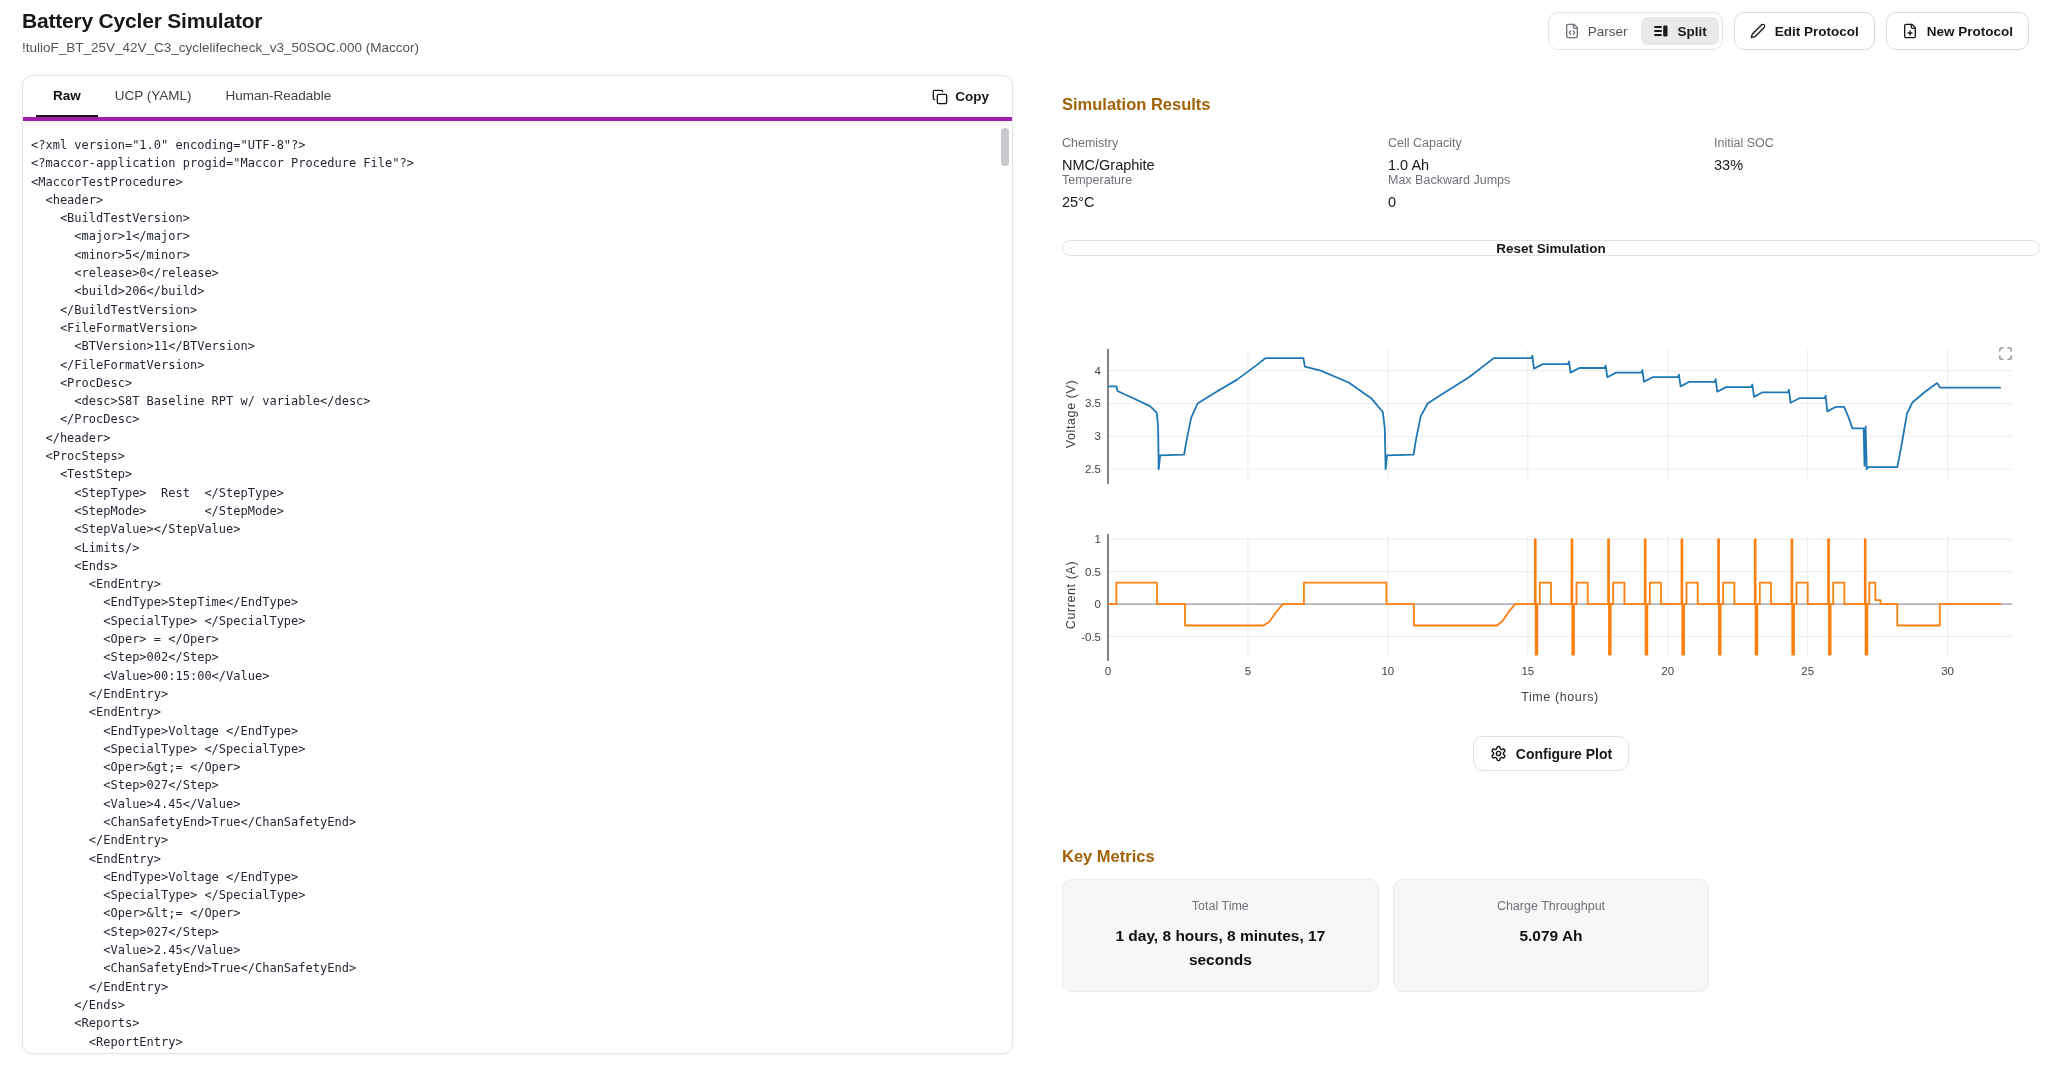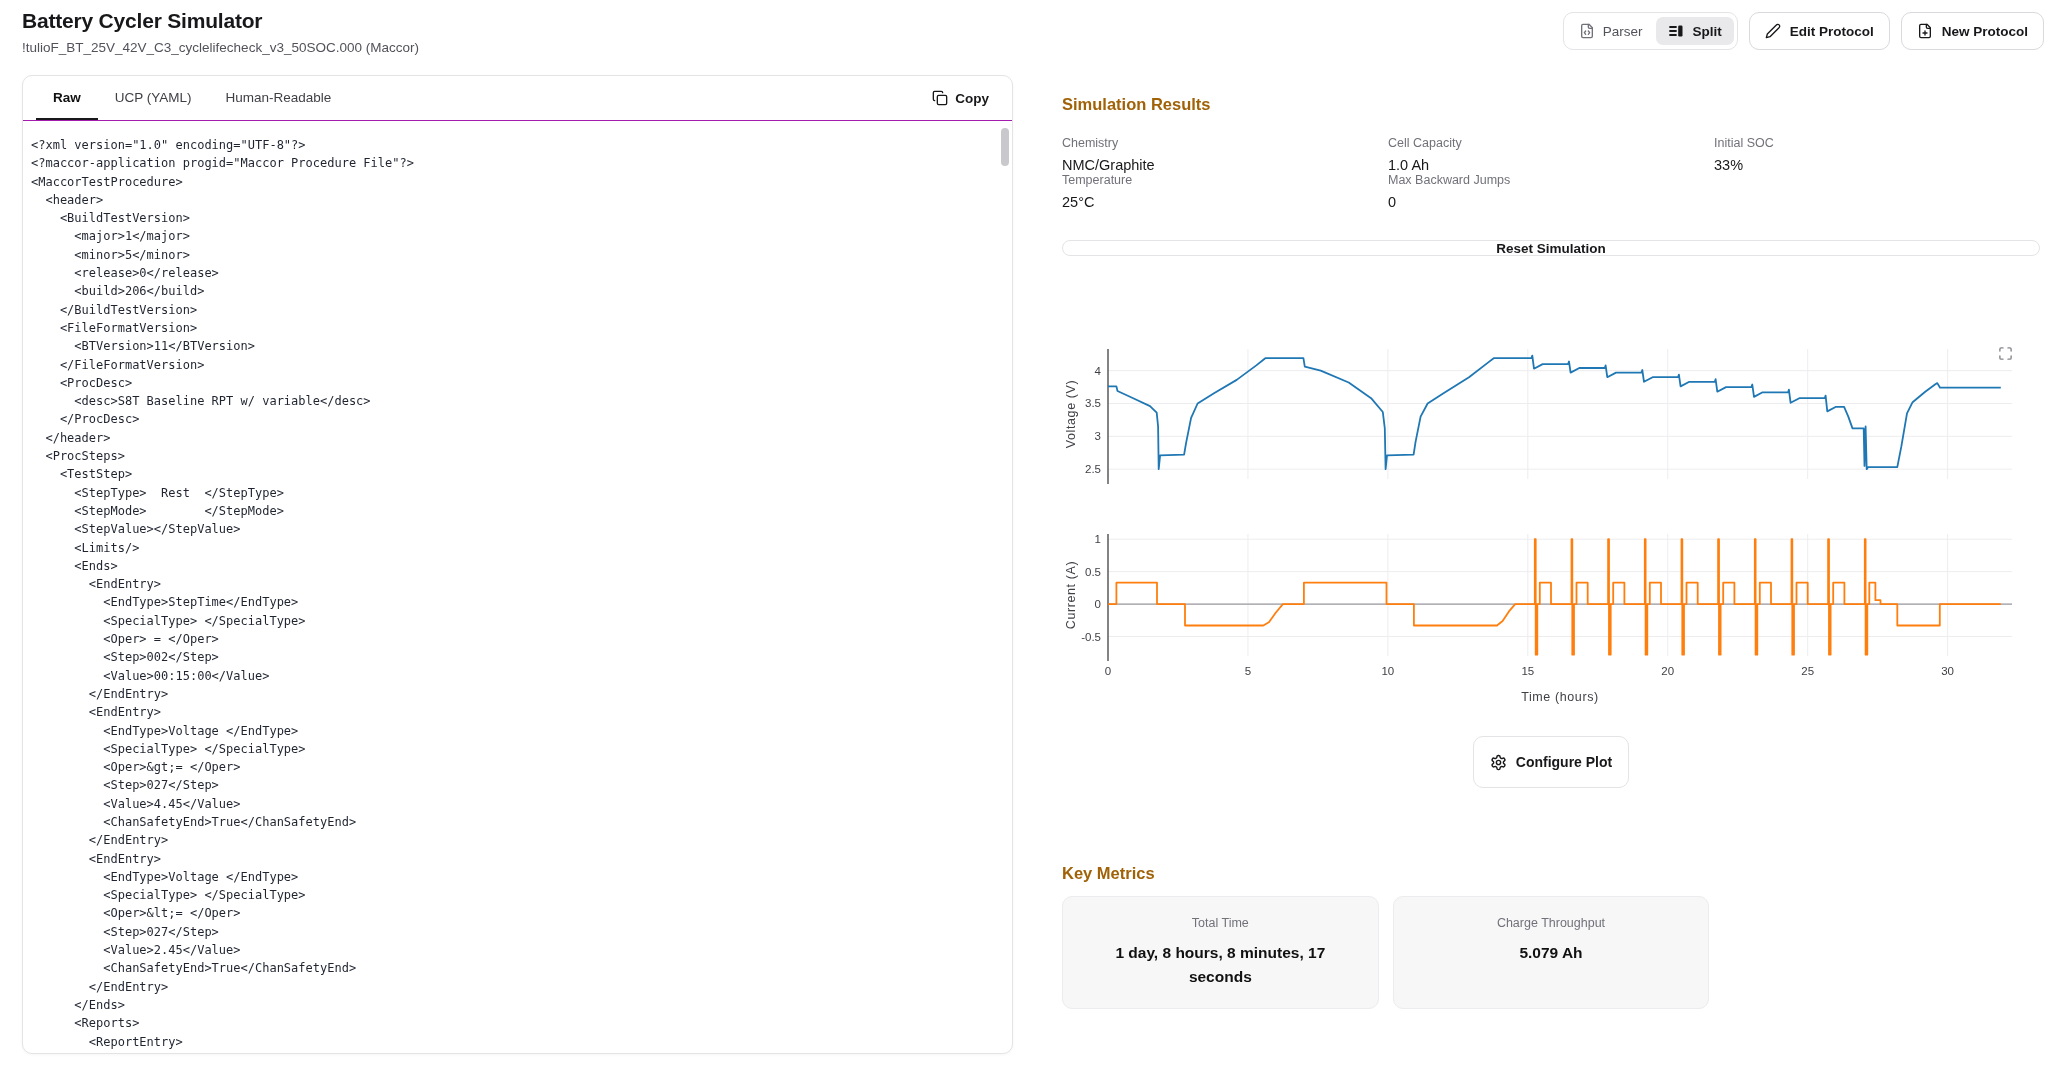--- a/index.html
+++ b/index.html
@@ -3,34 +3,34 @@
 <meta charset="utf-8">
 <style>
   * { margin:0; padding:0; box-sizing:border-box; }
   html,body { width:2048px; height:1067px; background:#fff; color:#18181b;
     font-family:"Liberation Sans",sans-serif; overflow:hidden; }
   body { position:relative; }
 
   
   .page-title { position:absolute; left:22px; top:9px; font-size:21px; font-weight:700; letter-spacing:-.2px; }
   .page-subtitle { position:absolute; left:22px; top:40px; font-size:13.5px; color:#52525b; }
-  .header-controls { position:absolute; right:4px; top:12px; display:flex; gap:11px; align-items:flex-start; }
+  .header-controls { position:absolute; right:19px; top:12px; display:flex; gap:11px; align-items:flex-start; }
   .segmented { display:flex; align-items:center; gap:2px; border:1px solid #e4e4e7; border-radius:10px; padding:3px; background:#fff; height:38px; }
   .seg-item { display:flex; align-items:center; gap:8px; padding:6px 12px; font-size:13.5px; color:#52525b; border-radius:7px; cursor:pointer; background:transparent; border:none; }
   .seg-item.active { background:#e9e9eb; color:#18181b; font-weight:700; }
   .btn { display:flex; align-items:center; gap:9px; height:38px; padding:6px 15px; background:#fff;
     border:1px solid #d9d9de; border-radius:10px; font-size:13.5px; font-weight:700; color:#18181b; cursor:pointer; }
   .icon { display:inline-flex; flex:none; }
   .icon svg { display:block; }
 
   
   .protocol-card { position:absolute; left:22px; top:75px; width:991px; height:979px;
     border:1px solid #e4e4e7; border-radius:10px; background:#fff; overflow:hidden;
     box-shadow:0 1px 3px rgba(0,0,0,.04); }
-  .tabbar { display:flex; align-items:stretch; height:45px; border-bottom:1px solid #a21caf; padding:0 13px; }
+  .tabbar { display:flex; align-items:stretch; height:45px; border-bottom:4px solid #a21caf; padding:0 13px; }
   .tab { display:flex; align-items:center; padding:0 17px; font-size:13.5px; color:#3f3f46;
     border:none; background:none; border-bottom:2px solid transparent; cursor:pointer; }
   .tab.active { font-weight:700; color:#111; border-bottom-color:#18181b; }
   .copy-btn { margin-left:auto; display:flex; align-items:center; gap:7px; background:none; border:none;
     font-size:13.5px; font-weight:700; color:#18181b; cursor:pointer; padding:0 10px; }
   .code { padding:15px 8px; font-family:"DejaVu Sans Mono","Liberation Mono",monospace;
     font-size:12px; line-height:18.3px; color:#1f2430; white-space:pre; overflow:hidden; }
   .scroll-thumb { position:absolute; right:3px; top:52px; width:8px; height:38px; border-radius:4px; background:#c9c9cd; }
 
   
@@ -42,21 +42,21 @@
   .reset-btn { margin-top:30px; width:100%; height:16px; border:1px solid #e4e4e7; border-radius:9px;
     background:#fff; font-size:13.5px; font-weight:600; color:#18181b; cursor:pointer; }
 
   .charts { margin-top:86px; position:relative; }
   .chart-wrap { position:relative; }
   .chart-wrap.current { margin-top:31px; }
   svg text { font-family:"Liberation Sans",sans-serif; }
   .expand-btn { position:absolute; top:3px; right:27px; background:none; border:none; color:#85858c; cursor:pointer; padding:0; }
 
   .configure-row { margin-top:26px; text-align:center; }
-  .configure-btn { display:inline-flex; align-items:center; gap:9px; height:52px; padding:0 16px;
+  .configure-btn { display:inline-flex; align-items:center; gap:9px; height:35px; padding:0 16px;
     border:1px solid #e4e4e7; border-radius:10px; background:#fff; font-size:14px; font-weight:700; color:#18181b; cursor:pointer;justify-content:flex-end; }
 
   .metrics-heading { margin-top:76px; }
   .metrics { display:grid; grid-template-columns:repeat(3,1fr); gap:14px; margin-top:13px; }
   .metric-card { background:#f7f7f8; border:1px solid #ececee; border-radius:10px; min-height:110px;
     padding:19px 24px; text-align:center; }
   .metric-label { font-size:12.5px; color:#71717a; }
   .metric-value { margin-top:11px; font-size:15.5px; font-weight:700; color:#111; line-height:1.55; }
 </style>
 </head>

